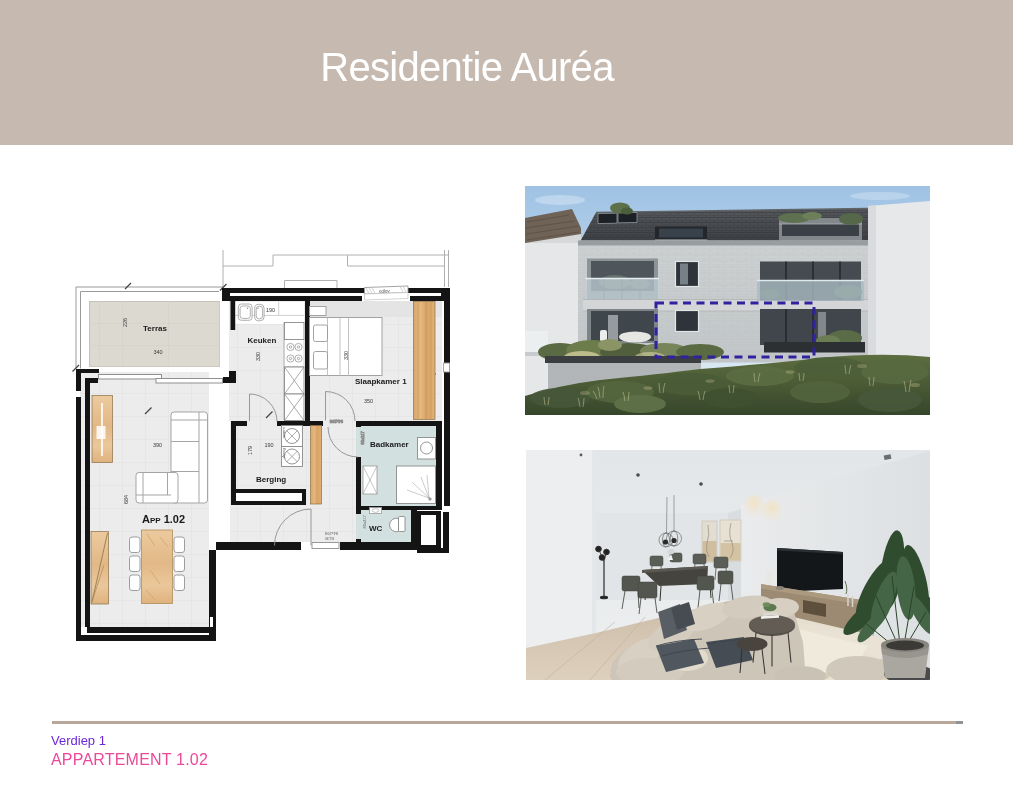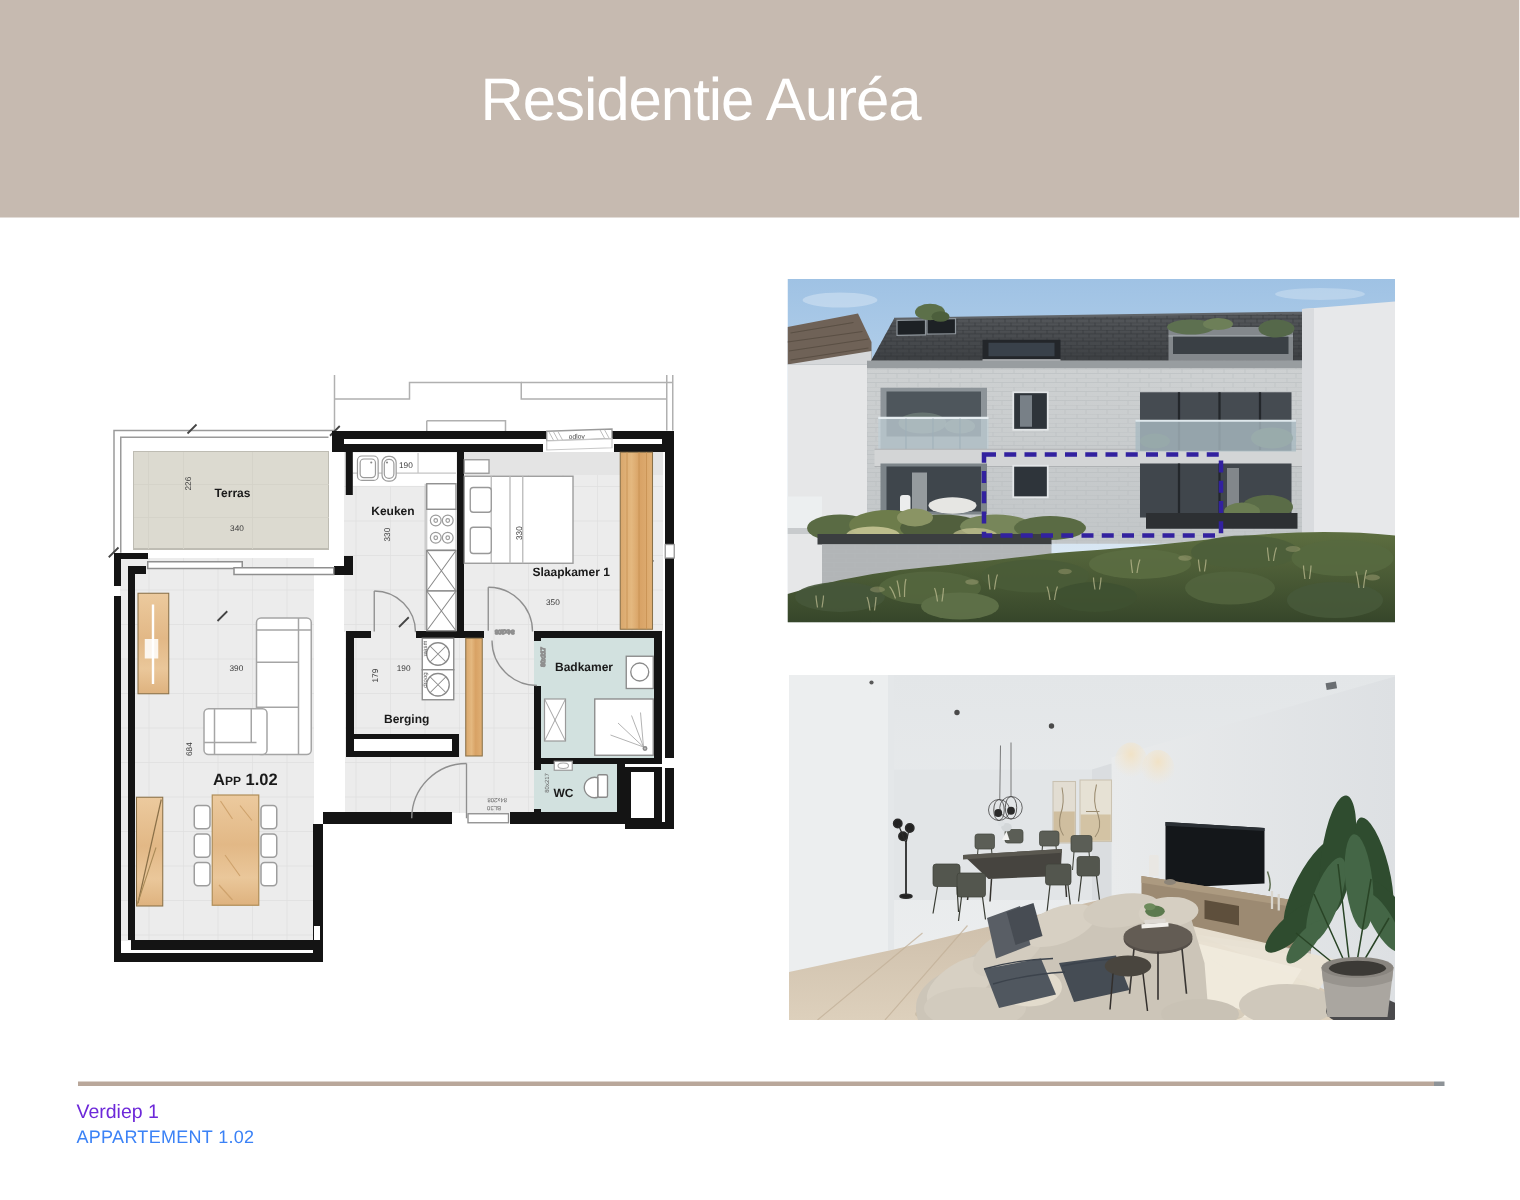--- a/index.html
+++ b/index.html
@@ -682,13 +682,13 @@
 <ellipse cx="905" cy="645" rx="24" ry="7" fill="#89857f"></ellipse>
 <ellipse cx="905" cy="645.5" rx="19" ry="5" fill="#3c3a36"></ellipse>
 </svg>
 
 <div class="abs" style="left:52px;top:721px;width:904px;height:2.6px;background:#b9a79a;"></div>
 
 <div class="abs" style="left:956px;top:721px;width:7px;height:2.6px;background:#8e9397;"></div>
 
 <div class="abs" style="left:51px;top:733px;font-size:13px;color:#6d28d9;">Verdiep 1</div>
 
-<div class="abs" style="left:51px;top:751px;font-size:12px;color:#3b82f6;letter-spacing:0.2px;">APPARTEMENT 1.02</div>
+<div class="abs" style="left:51px;top:751px;font-size:16px;color:#ec4899;letter-spacing:0.2px;">APPARTEMENT 1.02</div>
 
 </body></html>

